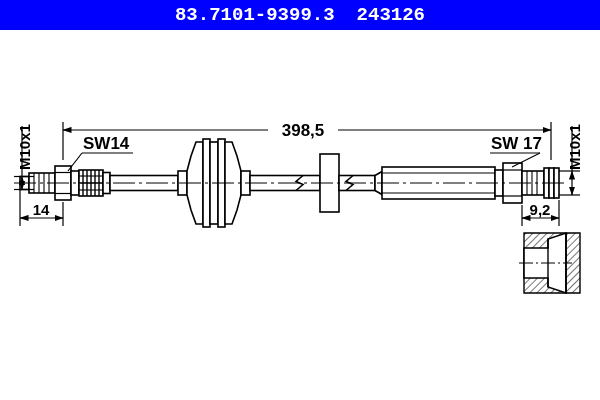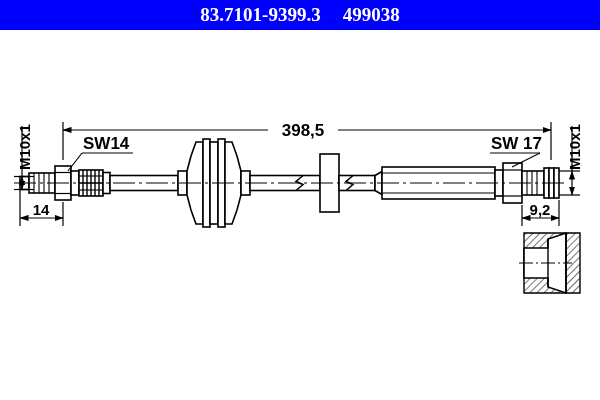--- a/index.html
+++ b/index.html
@@ -36,21 +36,21 @@
     align-items: center;
     justify-content: center;
     gap: 22px;
   }
   .hdr-text {
     color: #ffffff;
     font-size: 19px;
     font-weight: bold;
     letter-spacing: 0px;
     line-height: 30px;
-    font-family: Liberation Serif, serif;
+    font-family: Liberation Mono, monospace;
   }
   
   #drawing {
     position: absolute;
     left: 0;
     top: 30px;
     width: 600px;
     height: 370px;
   }
   text.lbl {
@@ -60,21 +60,21 @@
   }
 </style>
 </head>
 <body>
 
 <div id="screen">
 
   <div id="header-banner">
     <div id="header-inner">
       <span class="hdr-text">83.7101-9399.3</span>
-      <span class="hdr-text">499038</span>
+      <span class="hdr-text">243126</span>
     </div>
   </div>
 
   <svg id="drawing" viewBox="0 0 600 370">
 
     <defs>
       <marker id="arrEnd" markerWidth="9" markerHeight="7" refX="8.5" refY="3.5" orient="auto" markerUnits="userSpaceOnUse">
         <polygon points="0,0.4 9,3.5 0,6.6" fill="#000"></polygon>
       </marker>
       <marker id="arrStart" markerWidth="9" markerHeight="7" refX="0.5" refY="3.5" orient="auto" markerUnits="userSpaceOnUse">

